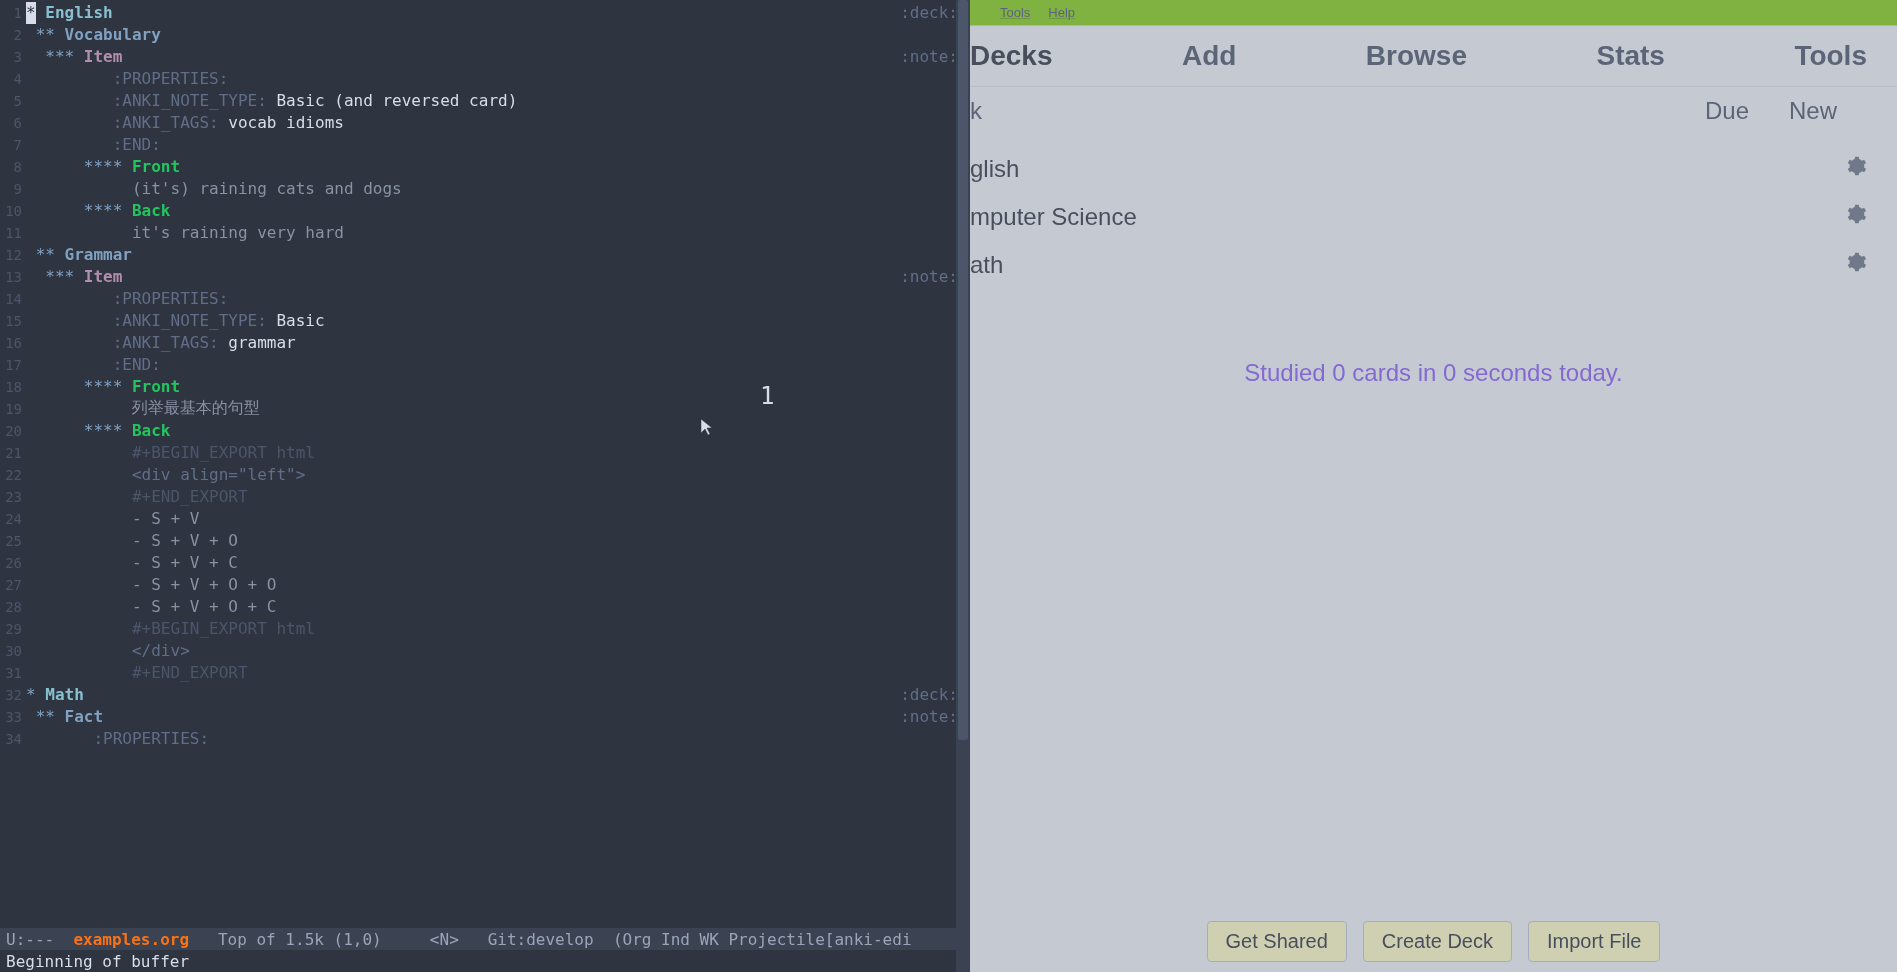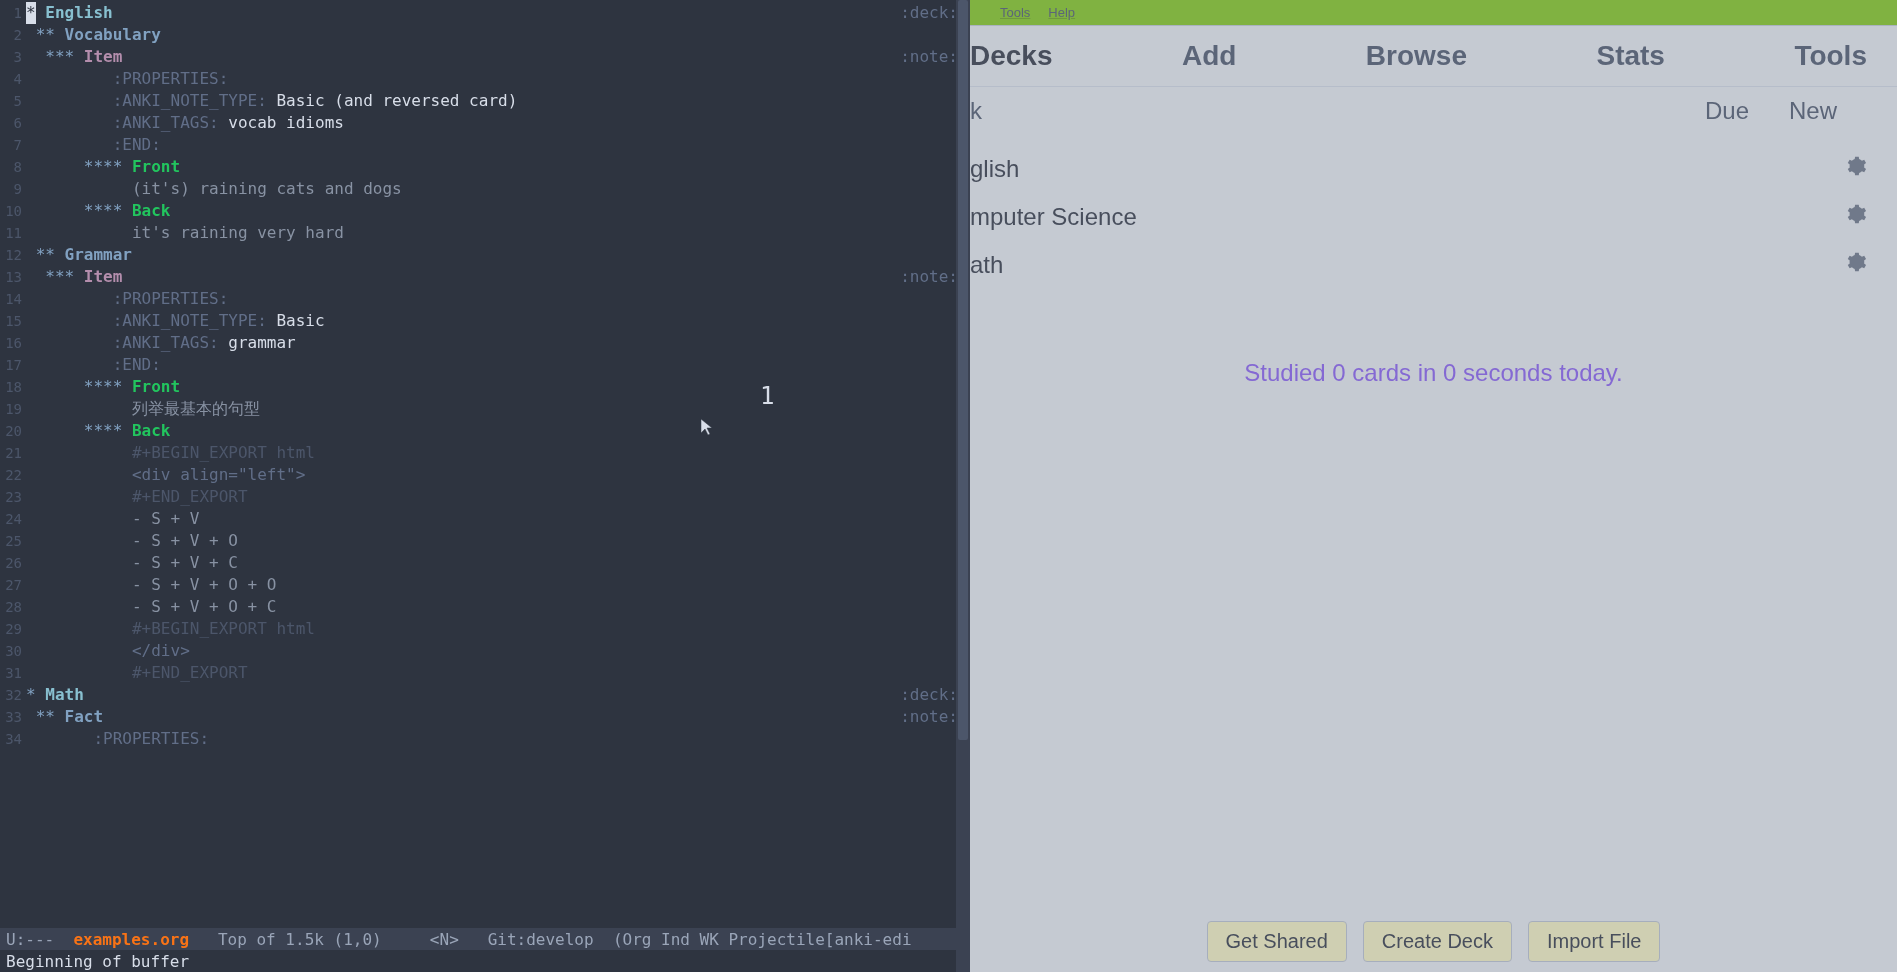--- a/index.html
+++ b/index.html
@@ -214,21 +214,21 @@
       <div class="line"><span class="gutter">9</span><span style="position: relative; flex: 1 1 0%;">           <span class="body-text">(it's) raining cats and dogs</span></span></div>
       <div class="line"><span class="gutter">10</span><span style="position: relative; flex: 1 1 0%;">      <span class="star">****</span><span class="heading4"> Back</span></span></div>
       <div class="line"><span class="gutter">11</span><span style="position: relative; flex: 1 1 0%;">           <span class="body-text">it's raining very hard</span></span></div>
       <div class="line"><span class="gutter">12</span><span style="position: relative; flex: 1 1 0%;"> <span class="star">**</span><span class="heading2"> Grammar</span></span></div>
       <div class="line"><span class="gutter">13</span><span style="position: relative; flex: 1 1 0%;">  <span class="star">***</span><span class="heading3"> Item</span><span class="tag right-tag">:note:</span></span></div>
       <div class="line"><span class="gutter">14</span><span style="position: relative; flex: 1 1 0%;">         <span class="prop-key">:PROPERTIES:</span></span></div>
       <div class="line"><span class="gutter">15</span><span style="position: relative; flex: 1 1 0%;">         <span class="prop-key">:ANKI_NOTE_TYPE:</span><span class="prop-val"> Basic</span></span></div>
       <div class="line"><span class="gutter">16</span><span style="position: relative; flex: 1 1 0%;">         <span class="prop-key">:ANKI_TAGS:</span><span class="prop-val"> grammar</span></span></div>
       <div class="line"><span class="gutter">17</span><span style="position: relative; flex: 1 1 0%;">         <span class="prop-key">:END:</span></span></div>
       <div class="line"><span class="gutter">18</span><span style="position: relative; flex: 1 1 0%;">      <span class="star">****</span><span class="heading4"> Front</span></span></div>
-      <div class="line"><span class="gutter">19</span><span style="position: relative; flex: 1 1 0%;">           <span class="body-text">列举最基本的句型</span></span></div>
+      <div class="line"><span class="gutter">19</span><span style="position: relative; flex: 1 1 0%; font-family: Liberation Mono, monospace;">           <span class="body-text">列举最基本的句型</span></span></div>
       <div class="line"><span class="gutter">20</span><span style="position: relative; flex: 1 1 0%;">      <span class="star">****</span><span class="heading4"> Back</span></span></div>
       <div class="line"><span class="gutter">21</span><span style="position: relative; flex: 1 1 0%;">           <span class="comment-block">#+BEGIN_EXPORT html</span></span></div>
       <div class="line"><span class="gutter">22</span><span style="position: relative; flex: 1 1 0%;">           <span class="html-text">&lt;div align="left"&gt;</span></span></div>
       <div class="line"><span class="gutter">23</span><span style="position: relative; flex: 1 1 0%;">           <span class="comment-block">#+END_EXPORT</span></span></div>
       <div class="line"><span class="gutter">24</span><span style="position: relative; flex: 1 1 0%;">           <span class="body-text">- S + V</span></span></div>
       <div class="line"><span class="gutter">25</span><span style="position: relative; flex: 1 1 0%;">           <span class="body-text">- S + V + O</span></span></div>
       <div class="line"><span class="gutter">26</span><span style="position: relative; flex: 1 1 0%;">           <span class="body-text">- S + V + C</span></span></div>
       <div class="line"><span class="gutter">27</span><span style="position: relative; flex: 1 1 0%;">           <span class="body-text">- S + V + O + O</span></span></div>
       <div class="line"><span class="gutter">28</span><span style="position: relative; flex: 1 1 0%;">           <span class="body-text">- S + V + O + C</span></span></div>
       <div class="line"><span class="gutter">29</span><span style="position: relative; flex: 1 1 0%;">           <span class="comment-block">#+BEGIN_EXPORT html</span></span></div>

